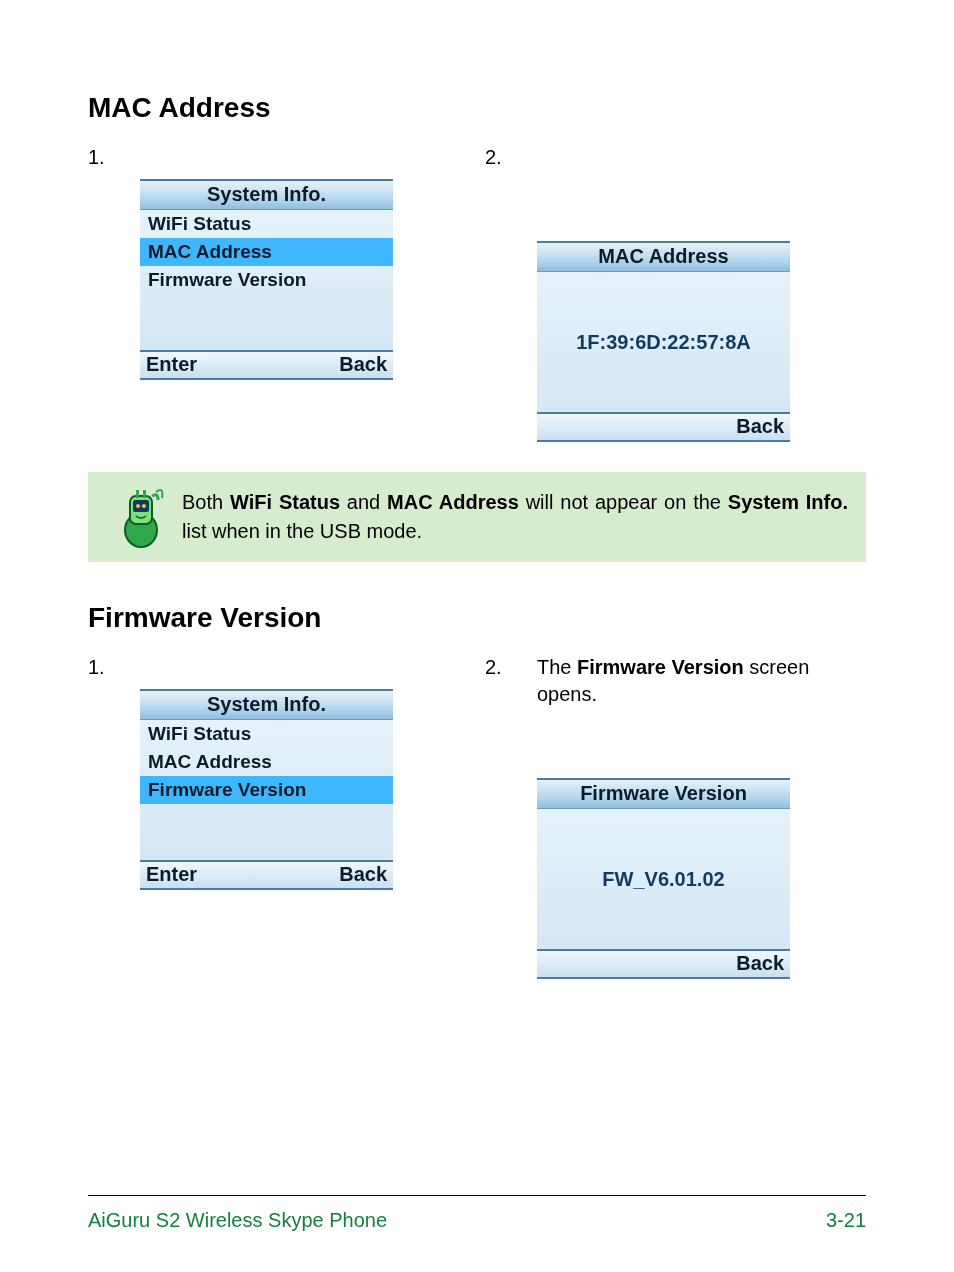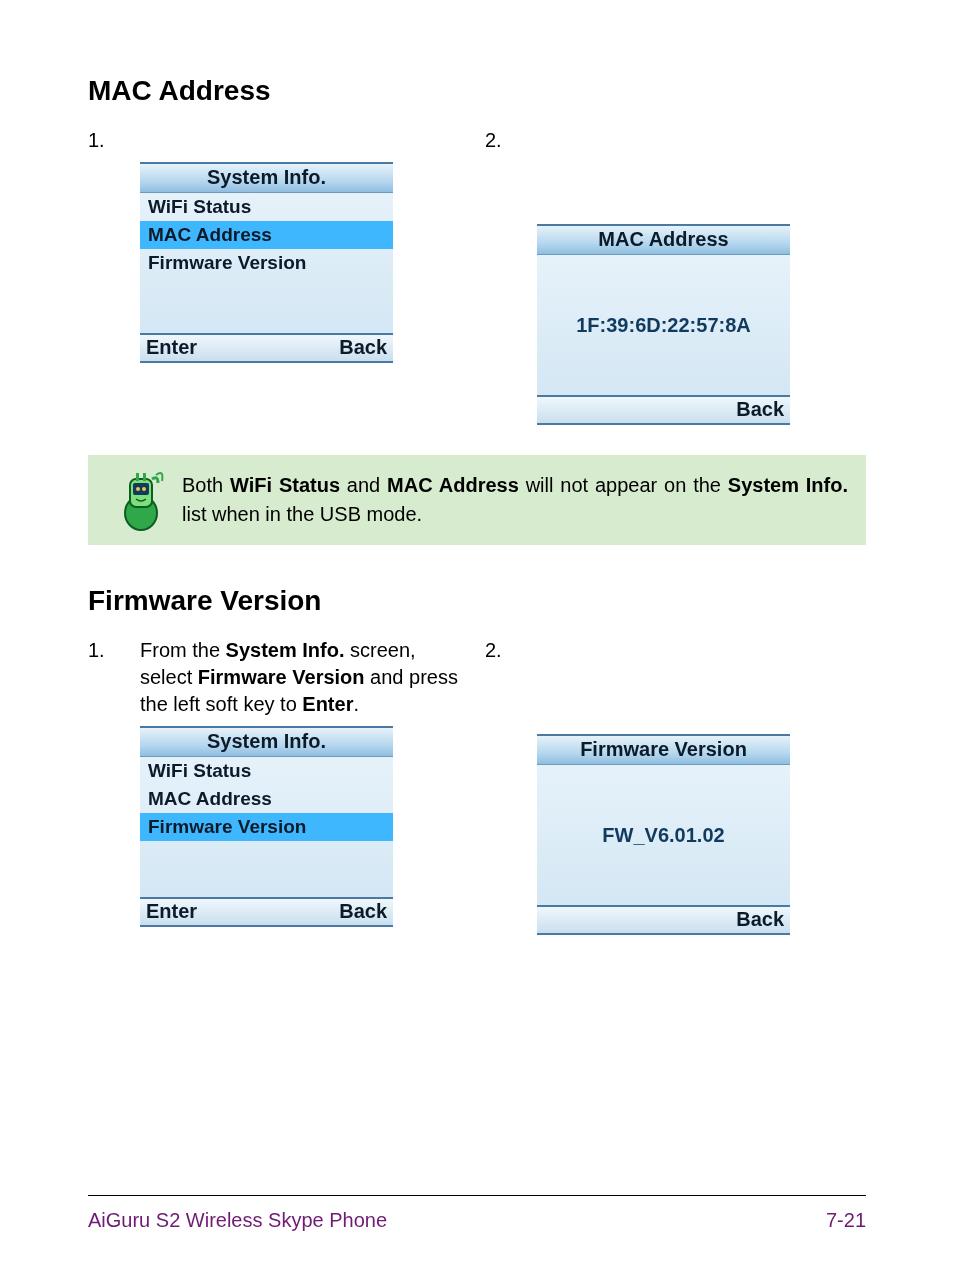--- a/index.html
+++ b/index.html
@@ -6,22 +6,21 @@
   body {
     margin: 0;
     padding: 0;
     font-family: Arial, Helvetica, sans-serif;
     background: #fff;
     width: 954px;
     height: 1272px;
     position: relative;
   }
   .page {
-    padding: 55px 88px 40px 88px;
-    margin-top: 20px;
+    padding: 92px 88px 40px 88px;
   }
   h2 {
     font-size: 28px;
     font-weight: bold;
     margin: 0 0 20px 0;
     color: #000;
   }
   .columns {
     display: flex;
     gap: 16px;
@@ -135,21 +134,21 @@
     border-top: 1px solid #000;
   }
   .footer {
     position: absolute;
     left: 88px;
     right: 88px;
     bottom: 40px;
     display: flex;
     justify-content: space-between;
     font-size: 20px;
-    color: #701a75;
+    color: #15803d;
     margin-top: 35px;
   }
 
   
   .mascot {
     width: 54px;
     height: 62px;
     position: relative;
   }
 </style>
@@ -219,55 +218,55 @@
       <span>Both </span><b>WiFi Status</b><span> and </span><b>MAC Address</b><span> will not appear on the </span><b>System Info.</b><span> list when in the USB mode.</span>
     </div>
   </div>
 
   <h2>Firmware Version</h2>
 
   <div class="columns">
     <div class="col">
       <div class="step-row">
         <div class="step-num">1.</div>
-        <div class="step-text">
-          <span>From the </span><b>System Info.</b><span> screen, select </span><b>Firmware Version</b><span> and press the left soft key to </span><b>Enter</b><span>.</span>
-        </div>
       </div>
       <div class="phone">
         <div class="phone-title">System Info.</div>
         <div class="phone-body">
           <div class="menu-item">WiFi Status</div>
           <div class="menu-item">MAC Address</div>
           <div class="menu-item selected">Firmware Version</div>
         </div>
         <div class="softkeys">
           <span class="left">Enter</span>
           <span class="right">Back</span>
         </div>
       </div>
     </div>
 
     <div class="col">
       <div class="step-row">
         <div class="step-num">2.</div>
+        <div class="step-text">
+          <span>The </span><b>Firmware Version</b><span> screen opens.</span>
+        </div>
       </div>
       <div style="height:56px;"></div>
       <div class="phone">
         <div class="phone-title">Firmware Version</div>
         <div class="phone-body centered">
           <div class="center-value">FW_V6.01.02</div>
         </div>
         <div class="softkeys">
           <span class="left"></span>
           <span class="right">Back</span>
         </div>
       </div>
     </div>
   </div>
 
 </div>
 
 <div class="footer-rule"></div>
 <div class="footer">
   <span>AiGuru S2 Wireless Skype Phone</span>
-  <span>7-21</span>
+  <span>3-21</span>
 </div>
 
 </body></html>

